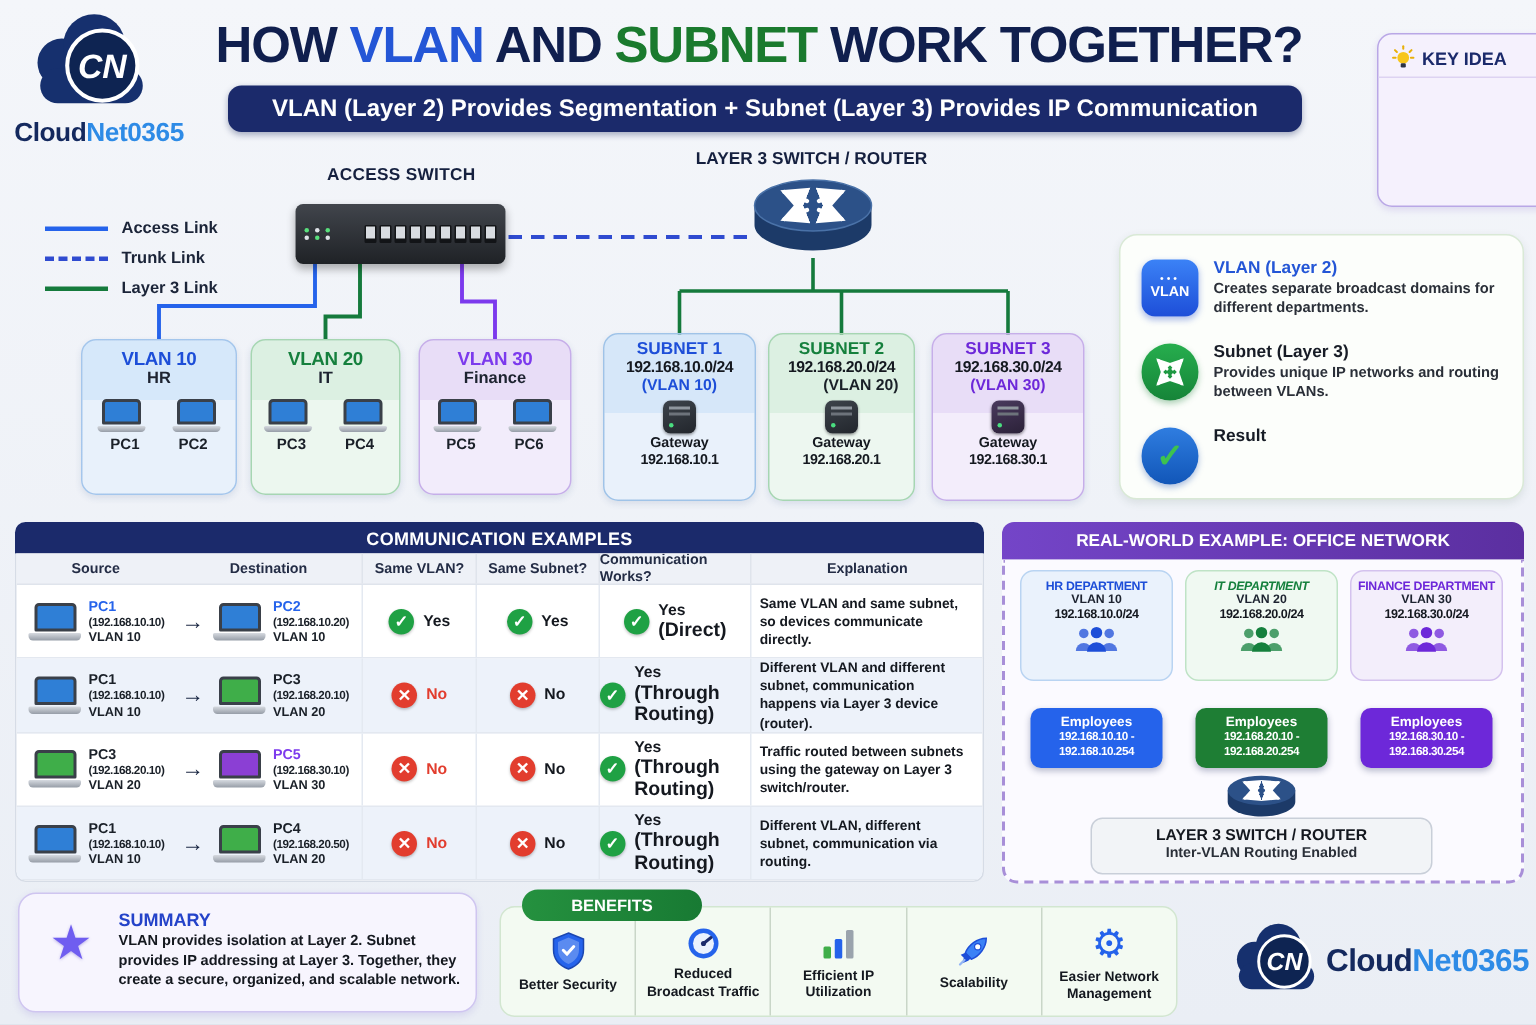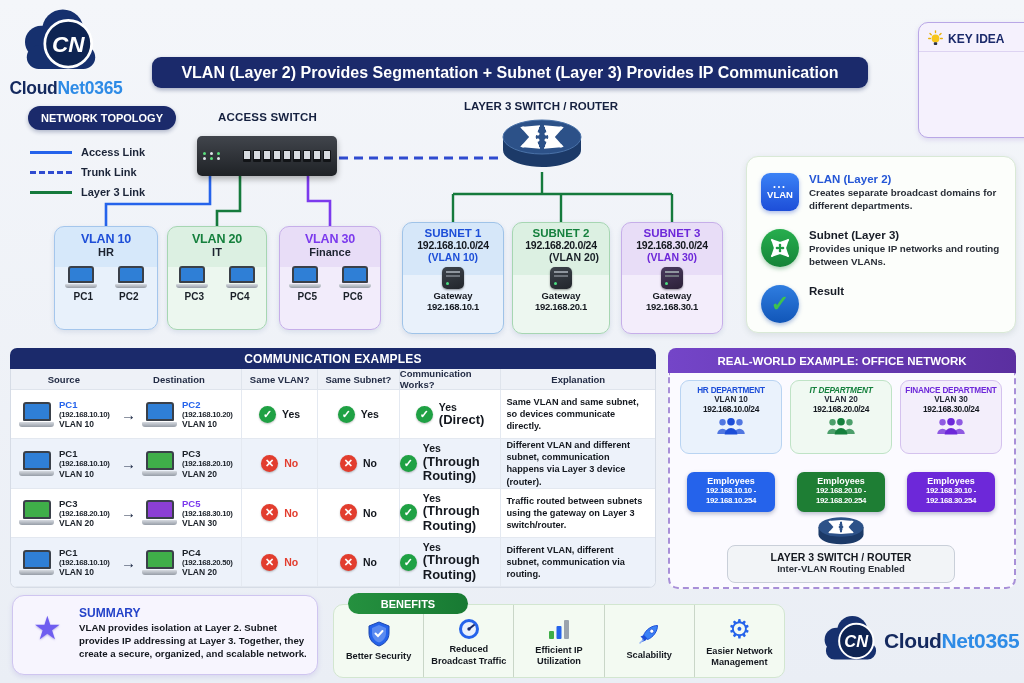--- a/index.html
+++ b/index.html
@@ -175,41 +175,41 @@
     <g fill="#16306e">
       <circle cx="28" cy="40" r="18"></circle>
         <circle cx="52" cy="27" r="23"></circle>
       <rect x="12" y="44" width="76" height="26" rx="13"></rect>
     </g>
     <circle cx="58" cy="42" r="26" fill="#0e2452" stroke="#ffffff" stroke-width="3"></circle>
     <text x="58" y="51" font-size="25" font-weight="bold" font-style="italic" fill="#ffffff" text-anchor="middle">CN</text>
   </svg>
   <div class="abs logo-text"><span class="t-navy">Cloud</span><span class="t-blue">Net0365</span></div>
 
+  <div class="abs main-title"><span>HOW </span><span class="w-vlan">VLAN</span><span> AND </span><span class="w-subnet">SUBNET</span><span> WORK TOGETHER?</span></div>
 
   <div class="abs sub-banner ctr">VLAN (Layer 2) Provides Segmentation  +  Subnet (Layer 3) Provides IP Communication</div>
 
   <div class="abs key-idea">
     <div class="ki-head">
       <svg width="17" height="17" viewBox="0 0 20 20">
         <g stroke="#e8b00a" stroke-width="1.6" stroke-linecap="round">
           <line x1="10" y1="1" x2="10" y2="3"></line>
             <line x1="3.5" y1="4" x2="5" y2="5.5"></line>
           <line x1="16.5" y1="4" x2="15" y2="5.5"></line>
             <line x1="2" y1="10" x2="4" y2="10"></line>
             <line x1="18" y1="10" x2="16" y2="10"></line>
         </g>
         <circle cx="10" cy="10" r="4.6" fill="#f7c61c"></circle>
         <rect x="8" y="14.4" width="4" height="3.2" rx="1" fill="#2b3345"></rect>
       </svg>
       <span class="ki-title">KEY IDEA</span>
     </div>
   </div>
 
-  <div class="abs topo-pill ctr">NETWORK TOPOLOGY</div>
   <div class="abs legend">
     <div class="leg-row">
       <div class="leg-line" style="border-top-color: rgb(37, 99, 235);"></div>
       <span class="leg-label">Access Link</span>
     </div>
     <div class="leg-row">
       <div class="leg-line dash" style="border-top-color: rgb(47, 75, 208);"></div>
       <span class="leg-label">Trunk Link</span>
     </div>
     <div class="leg-row">

